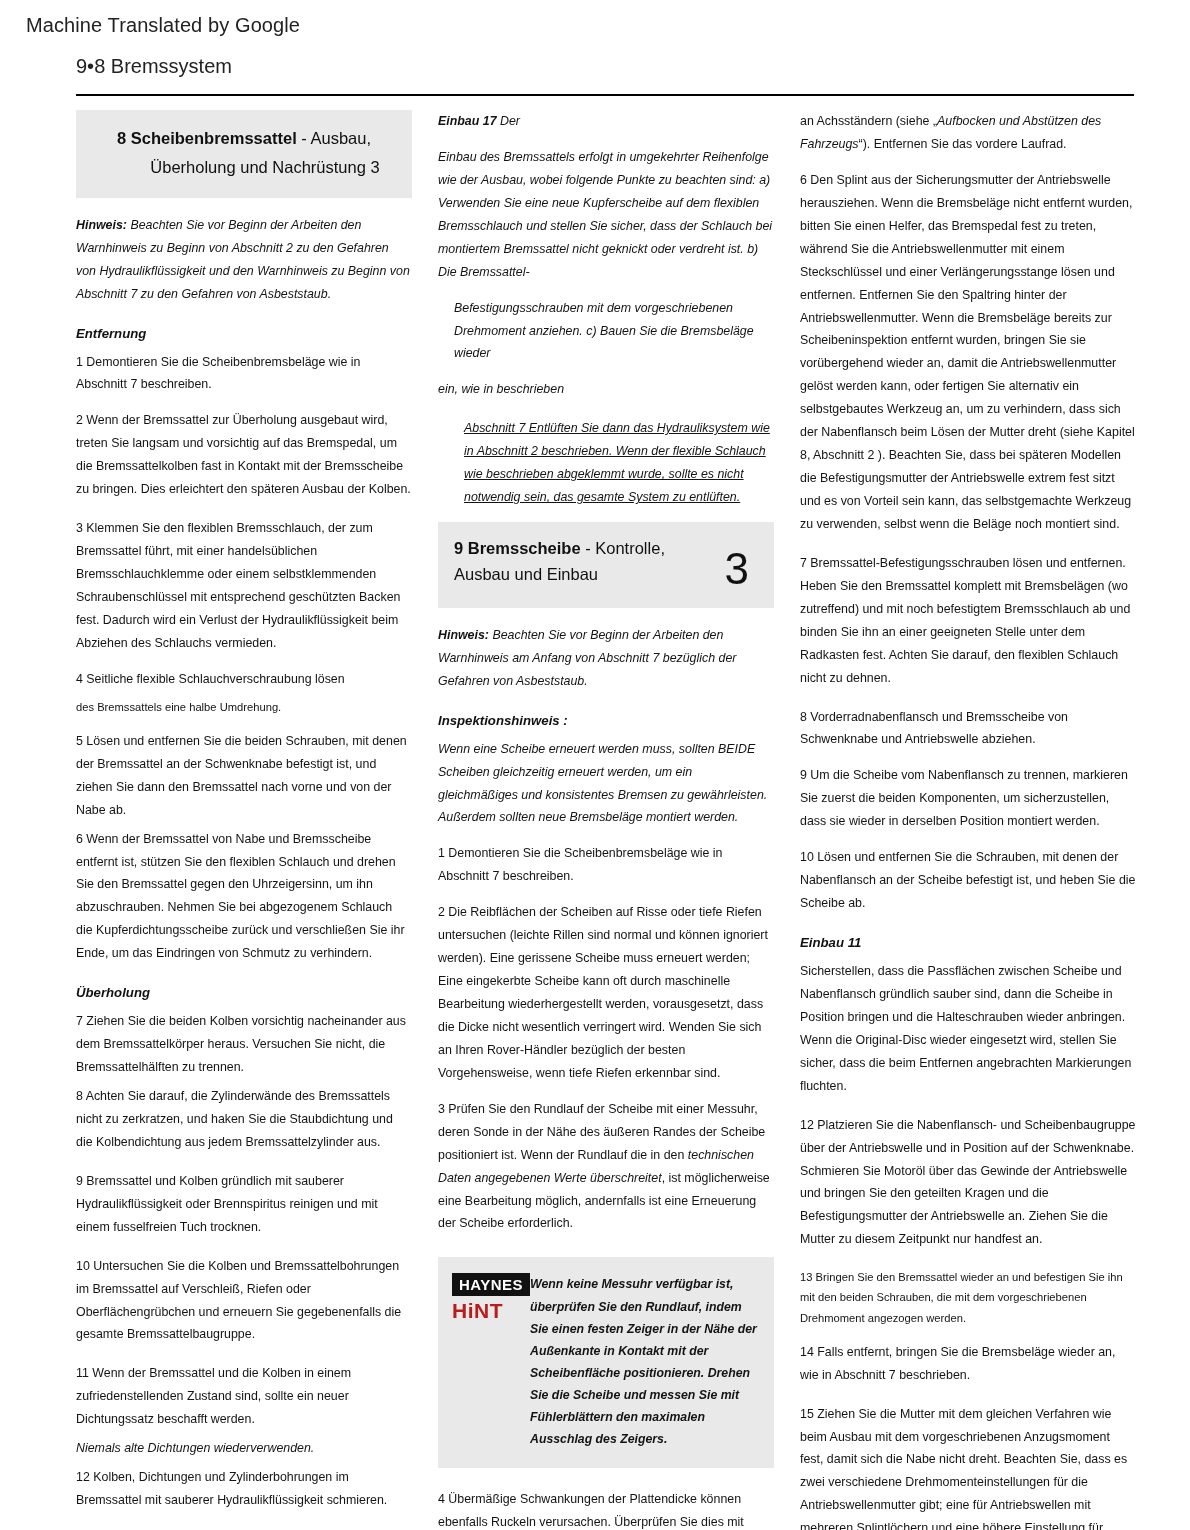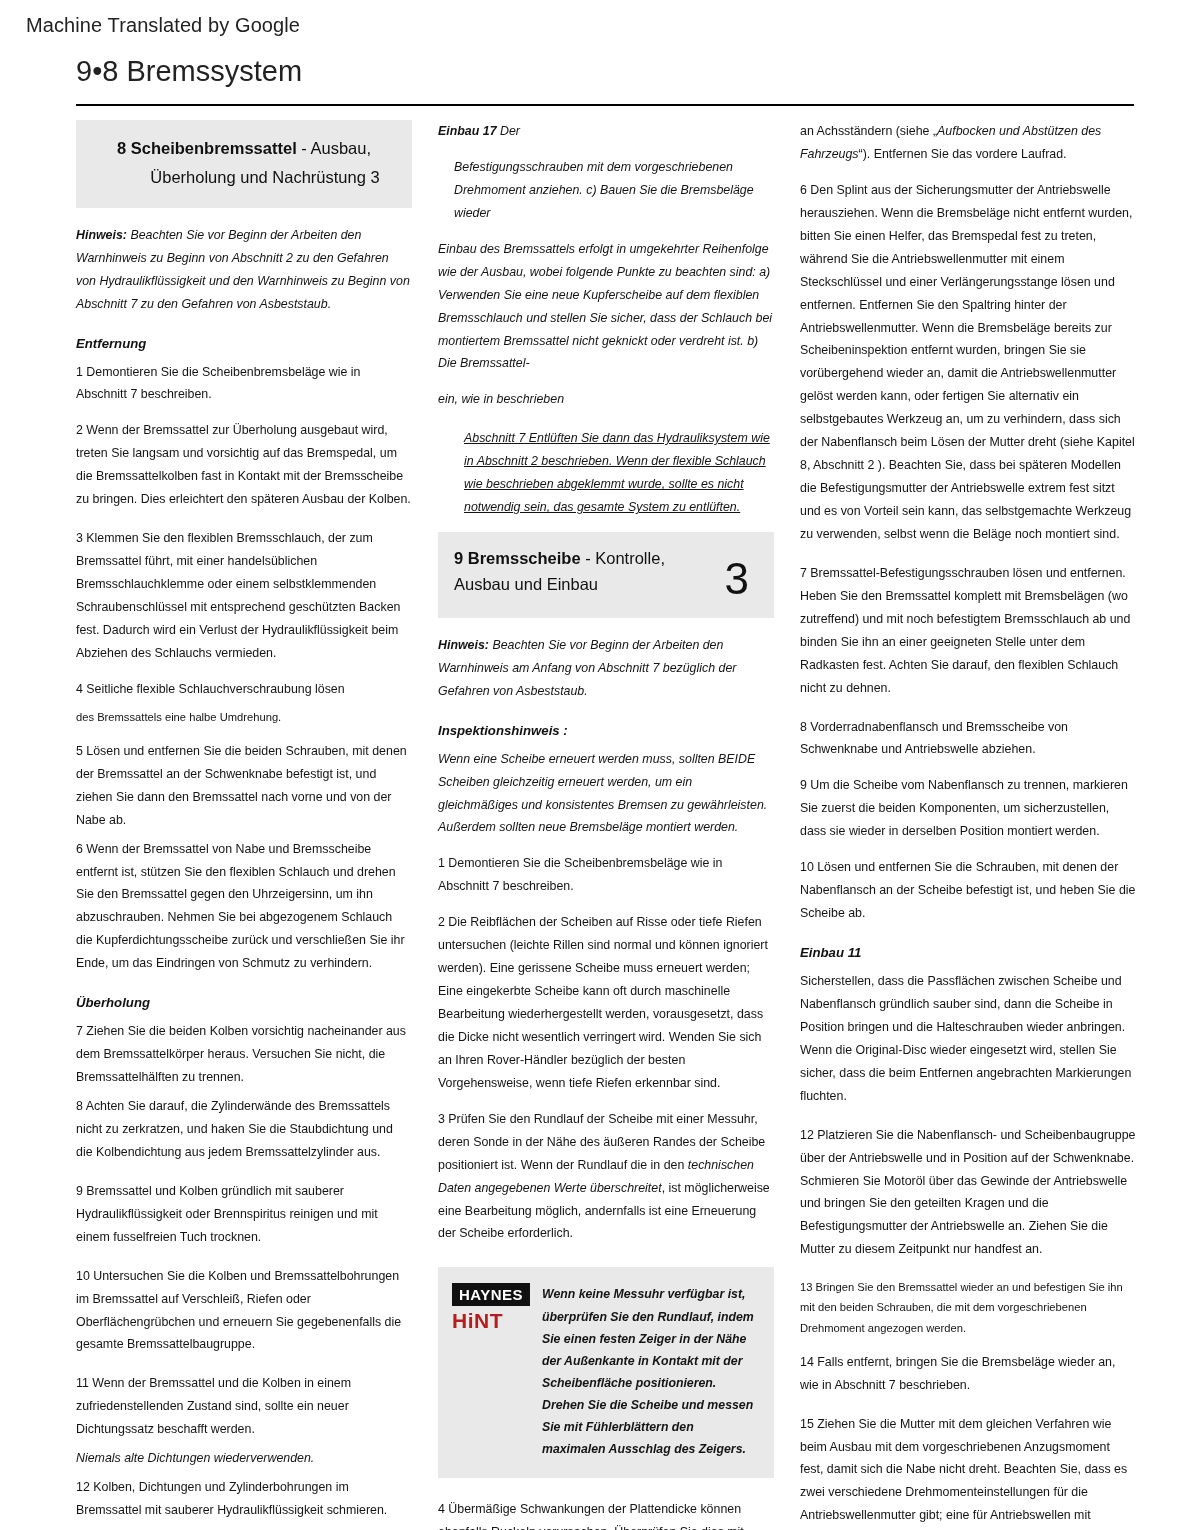--- a/index.html
+++ b/index.html
@@ -18,21 +18,21 @@
     padding:10px 58px 40px 58px;
   }
   .mt-banner{
     font-size:20px;
     color:#222;
     letter-spacing:0.1px;
     margin:4px 0 0 -32px;
     font-weight:400;
   }
   .page-title{
-    font-size:29px;
+    font-size:20px;
     color:#222;
     margin:18px 0 0 18px;
     font-weight:400;
   }
   .title-rule{
     border-bottom:2px solid #000;
     margin:16px 0 0 18px;
     width:1058px;
   }
   .cols{
@@ -110,21 +110,20 @@
     color:#111;
   }
   .italic{font-style:italic;}
   .indent-blk{padding-left:16px;}
   .indent-blk2{padding-left:26px;text-decoration:underline;}
 
   
   .hint-box{
     background:#e9e9e9;
     display:flex;
-    gap:12px;
     padding:16px 14px 18px 14px;
     margin:22px 0 20px 0;
     box-sizing:border-box;
   }
   .hint-logo{flex:0 0 78px;}
   .haynes-tag{
     background:#111;
     color:#fff;
     font-weight:700;
     font-size:15px;
@@ -192,22 +191,22 @@
       <p class="step gap tight">11 Wenn der Bremssattel und die Kolben in einem zufriedenstellenden Zustand sind, sollte ein neuer Dichtungssatz beschafft werden.</p>
       <p class="italic tight">Niemals alte Dichtungen wiederverwenden.</p>
       <p class="step">12 Kolben, Dichtungen und Zylinderbohrungen im Bremssattel mit sauberer Hydraulikflüssigkeit schmieren.</p>
 
     </div>
 
     <div class="col mid">
 
       <p class="note"><b>Einbau</b><b> 17 </b><span>Der</span></p>
 
+      <p class="note">Einbau des Bremssattels erfolgt in umgekehrter Reihenfolge wie der Ausbau, wobei folgende Punkte zu beachten sind: a) Verwenden Sie eine neue Kupferscheibe auf dem flexiblen Bremsschlauch und stellen Sie sicher, dass der Schlauch bei montiertem Bremssattel nicht geknickt oder verdreht ist. b) Die Bremssattel-</p>
       <p class="note indent-blk">Befestigungsschrauben mit dem vorgeschriebenen Drehmoment anziehen. c) Bauen Sie die Bremsbeläge wieder</p>
-      <p class="note">Einbau des Bremssattels erfolgt in umgekehrter Reihenfolge wie der Ausbau, wobei folgende Punkte zu beachten sind: a) Verwenden Sie eine neue Kupferscheibe auf dem flexiblen Bremsschlauch und stellen Sie sicher, dass der Schlauch bei montiertem Bremssattel nicht geknickt oder verdreht ist. b) Die Bremssattel-</p>
       <p class="note">ein, wie in beschrieben</p>
       <p class="note indent-blk2 gap">Abschnitt 7 Entlüften Sie dann das Hydrauliksystem wie in Abschnitt 2 beschrieben. Wenn der flexible Schlauch wie beschrieben abgeklemmt wurde, sollte es nicht notwendig sein, das gesamte System zu entlüften.</p>
 
       <div class="sec-head-9">
         <h2>
           <b>9</b>
           <b>Bremsscheibe</b><span> - Kontrolle,</span><br>
           <span>Ausbau und Einbau</span>
         </h2>
         <div class="bignum">3</div>

